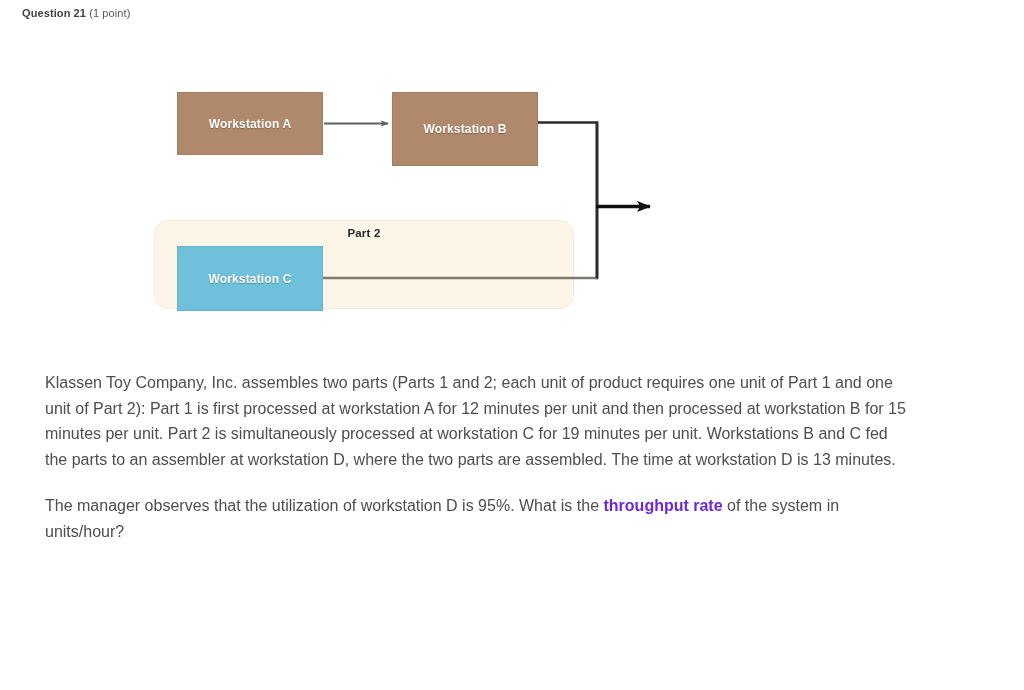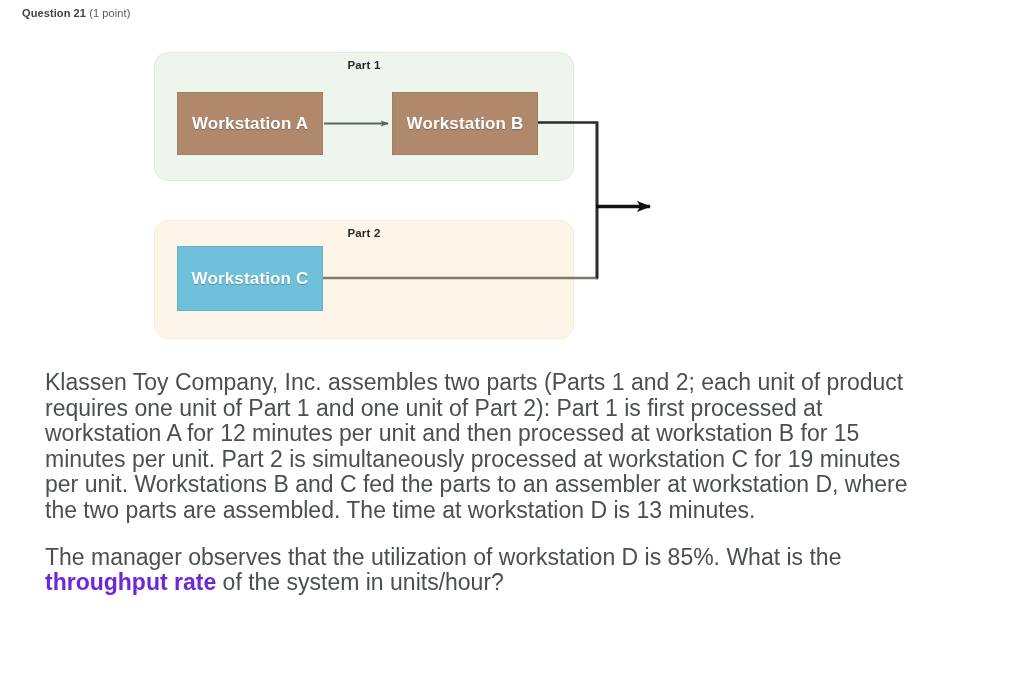--- a/index.html
+++ b/index.html
@@ -59,21 +59,21 @@
     top: 52px;
     width: 420px;
     height: 129px;
     background: #eef5ed;
     border: 1px solid #dfebdd;
   }
   .group-part2 {
     left: 154px;
     top: 220px;
     width: 420px;
-    height: 119px;
+    height: 89px;
     background: #fdf6e8;
     border: 1px solid #f7ecd6;
     padding-left: 44px;
   }
   .group-label {
     position: absolute;
     top: 6px;
     left: 0;
     width: 100%;
     text-align: center;
@@ -82,39 +82,39 @@
     color: #26292b;
     letter-spacing: 0.2px;
   }
 
   .node {
     position: absolute;
     box-sizing: border-box;
     display: flex;
     align-items: center;
     justify-content: center;
-    font-size: 17px;
+    font-size: 12px;
     font-weight: bold;
     letter-spacing: 0.15px;
   }
   .node-a {
     left: 177px;
     top: 92px;
     width: 146px;
     height: 63px;
     background: #b0896c;
     border: 1px solid #a07f63;
     color: #ffffff;
     text-shadow: 0 1px 1px rgba(0,0,0,0.28);
   }
   .node-b {
     left: 392px;
     top: 92px;
     width: 146px;
-    height: 63px;
+    height: 74px;
     background: #b0896c;
     border: 1px solid #a07f63;
     color: #ffffff;
     text-shadow: 0 1px 1px rgba(0,0,0,0.28);
     text-align: center;
   }
   .node-c {
     left: 177px;
     top: 246px;
     width: 146px;
@@ -135,21 +135,21 @@
     color: #1a1c1d;
     text-shadow: none;
   }
 
   
   .body-text {
     position: absolute;
     left: 45px;
     top: 370px;
     width: 865px;
-    font-size: 23px;
+    font-size: 16px;
     line-height: 25.6px;
     color: #4b4f52;
   }
   .body-text p {
     margin: 0 0 21px 0;
   }
   .body-text p:last-child {
     margin-bottom: 0;
   }
   .bold {
@@ -165,23 +165,20 @@
 </head>
 <body>
 
 <div class="q-header">
   <span class="q-title">Question 21</span>
   <span class="q-points">(1 point)</span>
 </div>
 
 <div class="diagram">
 
-  <div class="group-box group-part1">
-    <div class="group-label">Part 1</div>
-  </div>
 
   <div class="group-box group-part2">
     <div class="group-label">Part 2</div>
   </div>
 
   <svg width="1024" height="360">
     <defs>
       <marker id="arrow-thin" markerWidth="9" markerHeight="9" refX="7.5" refY="3.2" orient="auto" markerUnits="userSpaceOnUse">
         <path d="M0,0 L8.5,3.2 L0,6.4 L2,3.2 Z" fill="#5a6560"></path>
       </marker>
@@ -209,15 +206,15 @@
   </div>
   <div class="node node-c">
     <span>Workstation C</span>
   </div>
 </div>
 
 <div class="body-text">
 
   <p>Klassen Toy Company, Inc. assembles two parts (Parts 1 and 2; each unit of product requires one unit of Part 1 and one unit of Part 2): Part 1 is first processed at workstation A for 12 minutes per unit and then processed at workstation B for 15 minutes per unit. Part 2 is simultaneously processed at workstation C for 19 minutes per unit. Workstations B and C fed the parts to an assembler at workstation D, where the two parts are assembled. The time at workstation D is 13 minutes.</p>
 
-  <p><span>The manager observes that the utilization of workstation D is 85%. What is the </span><span class="bold">throughput rate</span><span> of the system in units/hour?</span></p>
+  <p><span>The manager observes that the utilization of workstation D is 95%. What is the </span><span class="bold">throughput rate</span><span> of the system in units/hour?</span></p>
 
 </div>
 
 </body></html>

